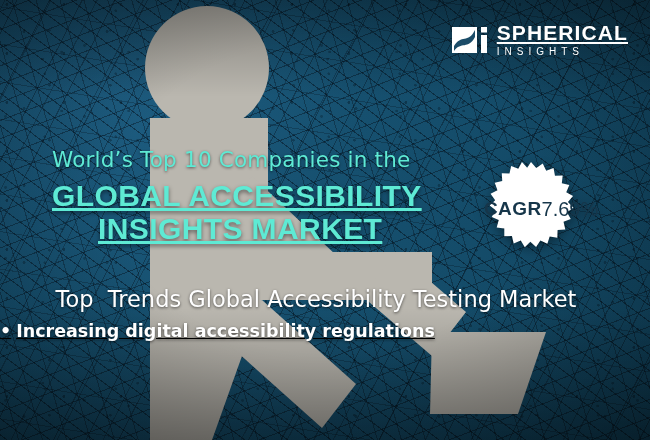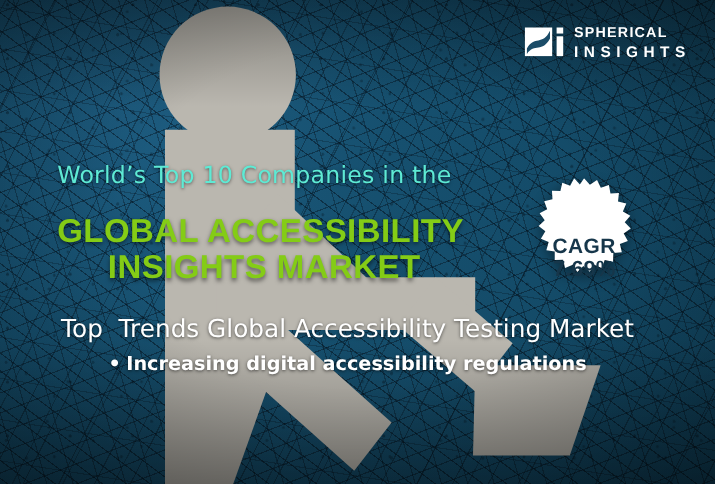--- a/index.html
+++ b/index.html
@@ -58,73 +58,74 @@
   .symbol .paint{fill:#bab7af;}
 
   
   .logo{
     position:absolute;right:22px;top:22px;
     display:flex;align-items:center;gap:9px;
   }
   .logo-mark{width:36px;height:32px;display:block;}
   .logo-words{display:flex;flex-direction:column;line-height:1;}
   .logo-name{
-    color:#ffffff;font-weight:bold;font-size:13px;
-    letter-spacing:1.1px;font-family:"Liberation Sans", sans-serif;
+    color:#ffffff;font-weight:bold;font-size:21px;
+    letter-spacing:1.1px;font-family:"Liberation Sans", sans-serif;text-decoration:underline;
   }
   .logo-sub{
-    color:#ffffff;font-size:14px;font-weight:bold;
+    color:#ffffff;font-size:10px;font-weight:normal;
     letter-spacing:5.0px;margin-top:4px;
     font-family:"Liberation Sans", sans-serif;
   }
 
   
   .headline{position:absolute;left:52px;top:148px;width:420px;}
   .kicker{
     color:#5eead4;font-size:21.5px;font-weight:normal;
     letter-spacing:.2px;line-height:1.1;
     font-family:"DejaVu Sans", sans-serif;
     text-shadow:0 1px 3px rgba(0,0,0,.55);
   }
   .title{
-    margin-top:22px;
-    color:#84cc16;font-weight:bold;font-size:30px;
+    margin-top:7px;
+    color:#5eead4;font-weight:bold;font-size:30px;
     line-height:1.12;letter-spacing:.4px;
     font-family:"Liberation Sans", sans-serif;
     text-shadow:0 2px 4px rgba(0,0,0,.5);
+    text-decoration:underline;
   }
   .title .l2{display:block;padding-left:46px;}
 
   
   .badge{
     position:absolute;left:484px;top:162px;width:94px;height:94px;
     filter:drop-shadow(0 3px 6px rgba(0,0,0,.45));
   }
   .badge svg{display:block;width:94px;height:94px;}
   .badge-text{
-    position:absolute;inset:0;display:flex;flex-direction:column;
-    align-items:center;justify-content:flex-end;line-height:1.04;
+    position:absolute;inset:0;display:flex;flex-direction:row;
+    align-items:center;justify-content:space-between;line-height:1.04;
   }
   .badge-label{
     color:#16364a;font-weight:bold;font-size:19px;letter-spacing:.4px;
     font-family:"Liberation Sans", sans-serif;
   }
   .badge-value{
-    color:#16364a;font-weight:bold;font-size:20px;letter-spacing:0;
+    color:#16364a;font-weight:normal;font-size:20px;letter-spacing:0;
     font-family:"Liberation Sans", sans-serif;
   }
 
   
   .trends{position:absolute;left:0;top:286px;width:632px;text-align:center;}
   .trends-head{
     color:#ffffff;font-size:22.5px;font-weight:normal;white-space:pre;
     font-family:"DejaVu Sans", sans-serif;
     text-shadow:0 1px 3px rgba(0,0,0,.6);
   }
-  .bullets{margin-top:9px;display:flex;flex-direction:column;gap:5px;align-items:center;}
+  .bullets{margin-top:9px;display:flex;flex-direction:row;gap:5px;align-items:center;text-decoration:underline;}
   .bullet{
     color:#ffffff;font-size:17.5px;font-weight:bold;white-space:nowrap;
     font-family:"DejaVu Sans", sans-serif;
     text-shadow:0 1px 3px rgba(0,0,0,.6);
   }
   .bullet .dot{margin-right:5px;}
 </style>
 </head>
 <body>
 

